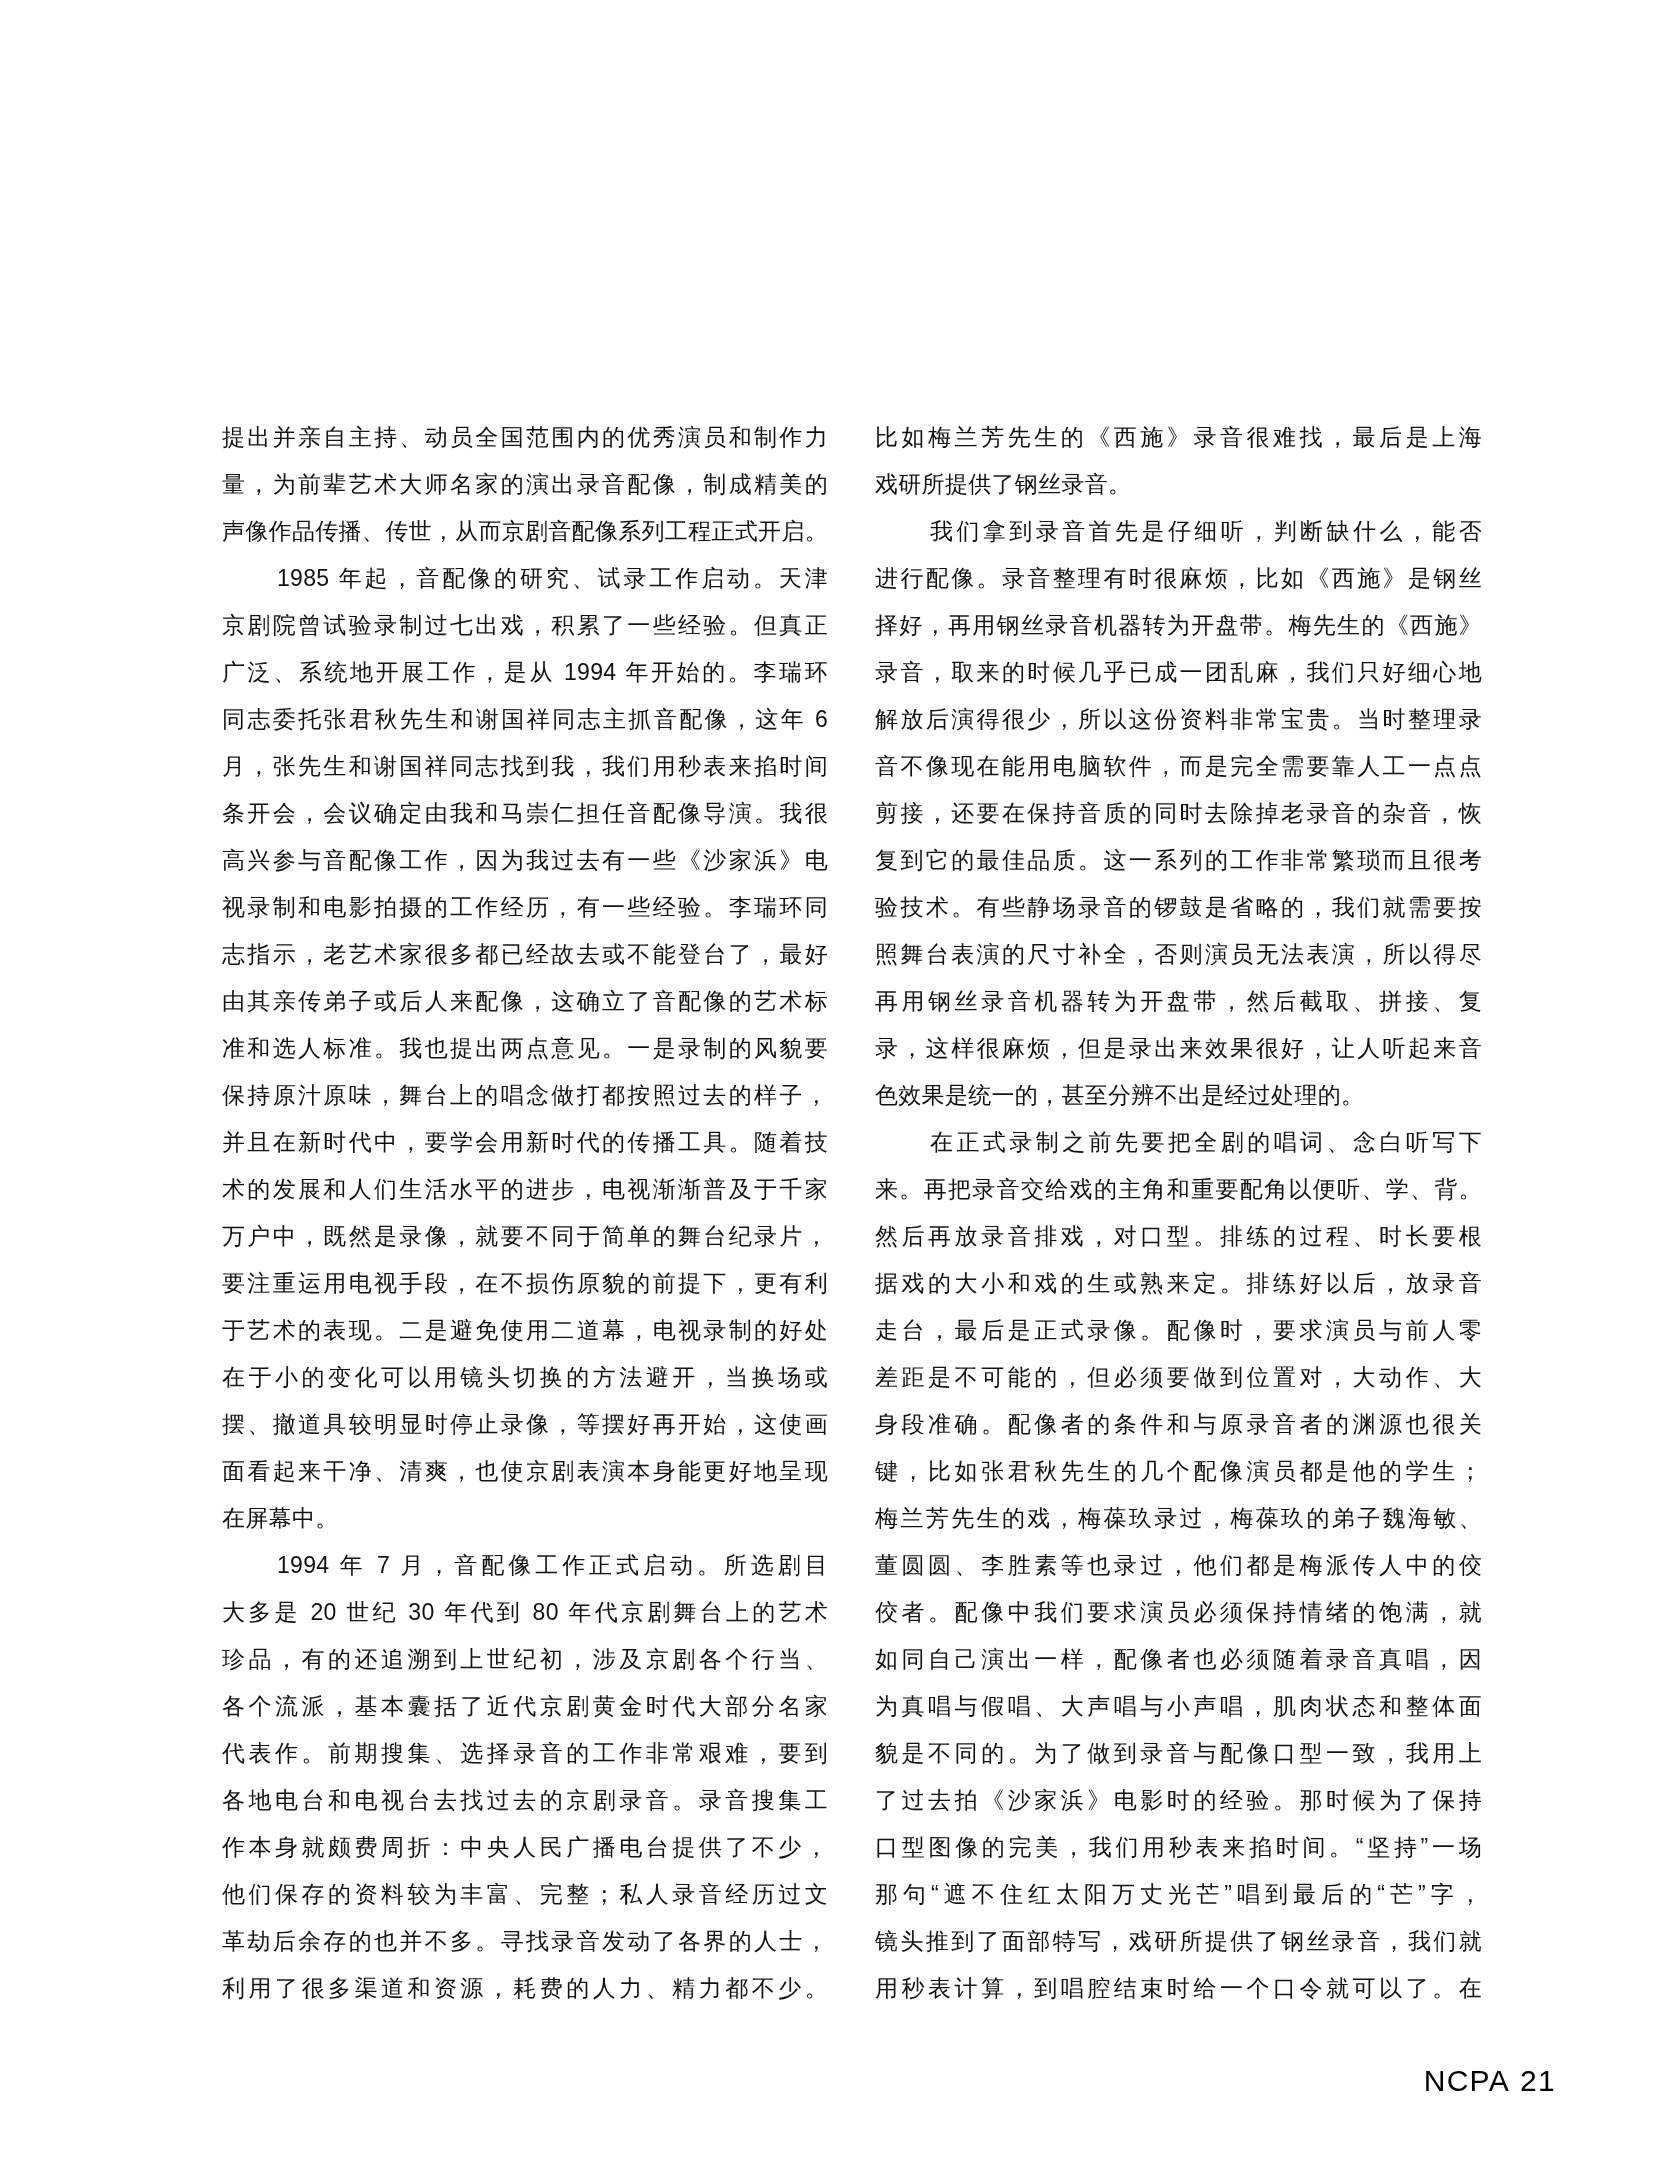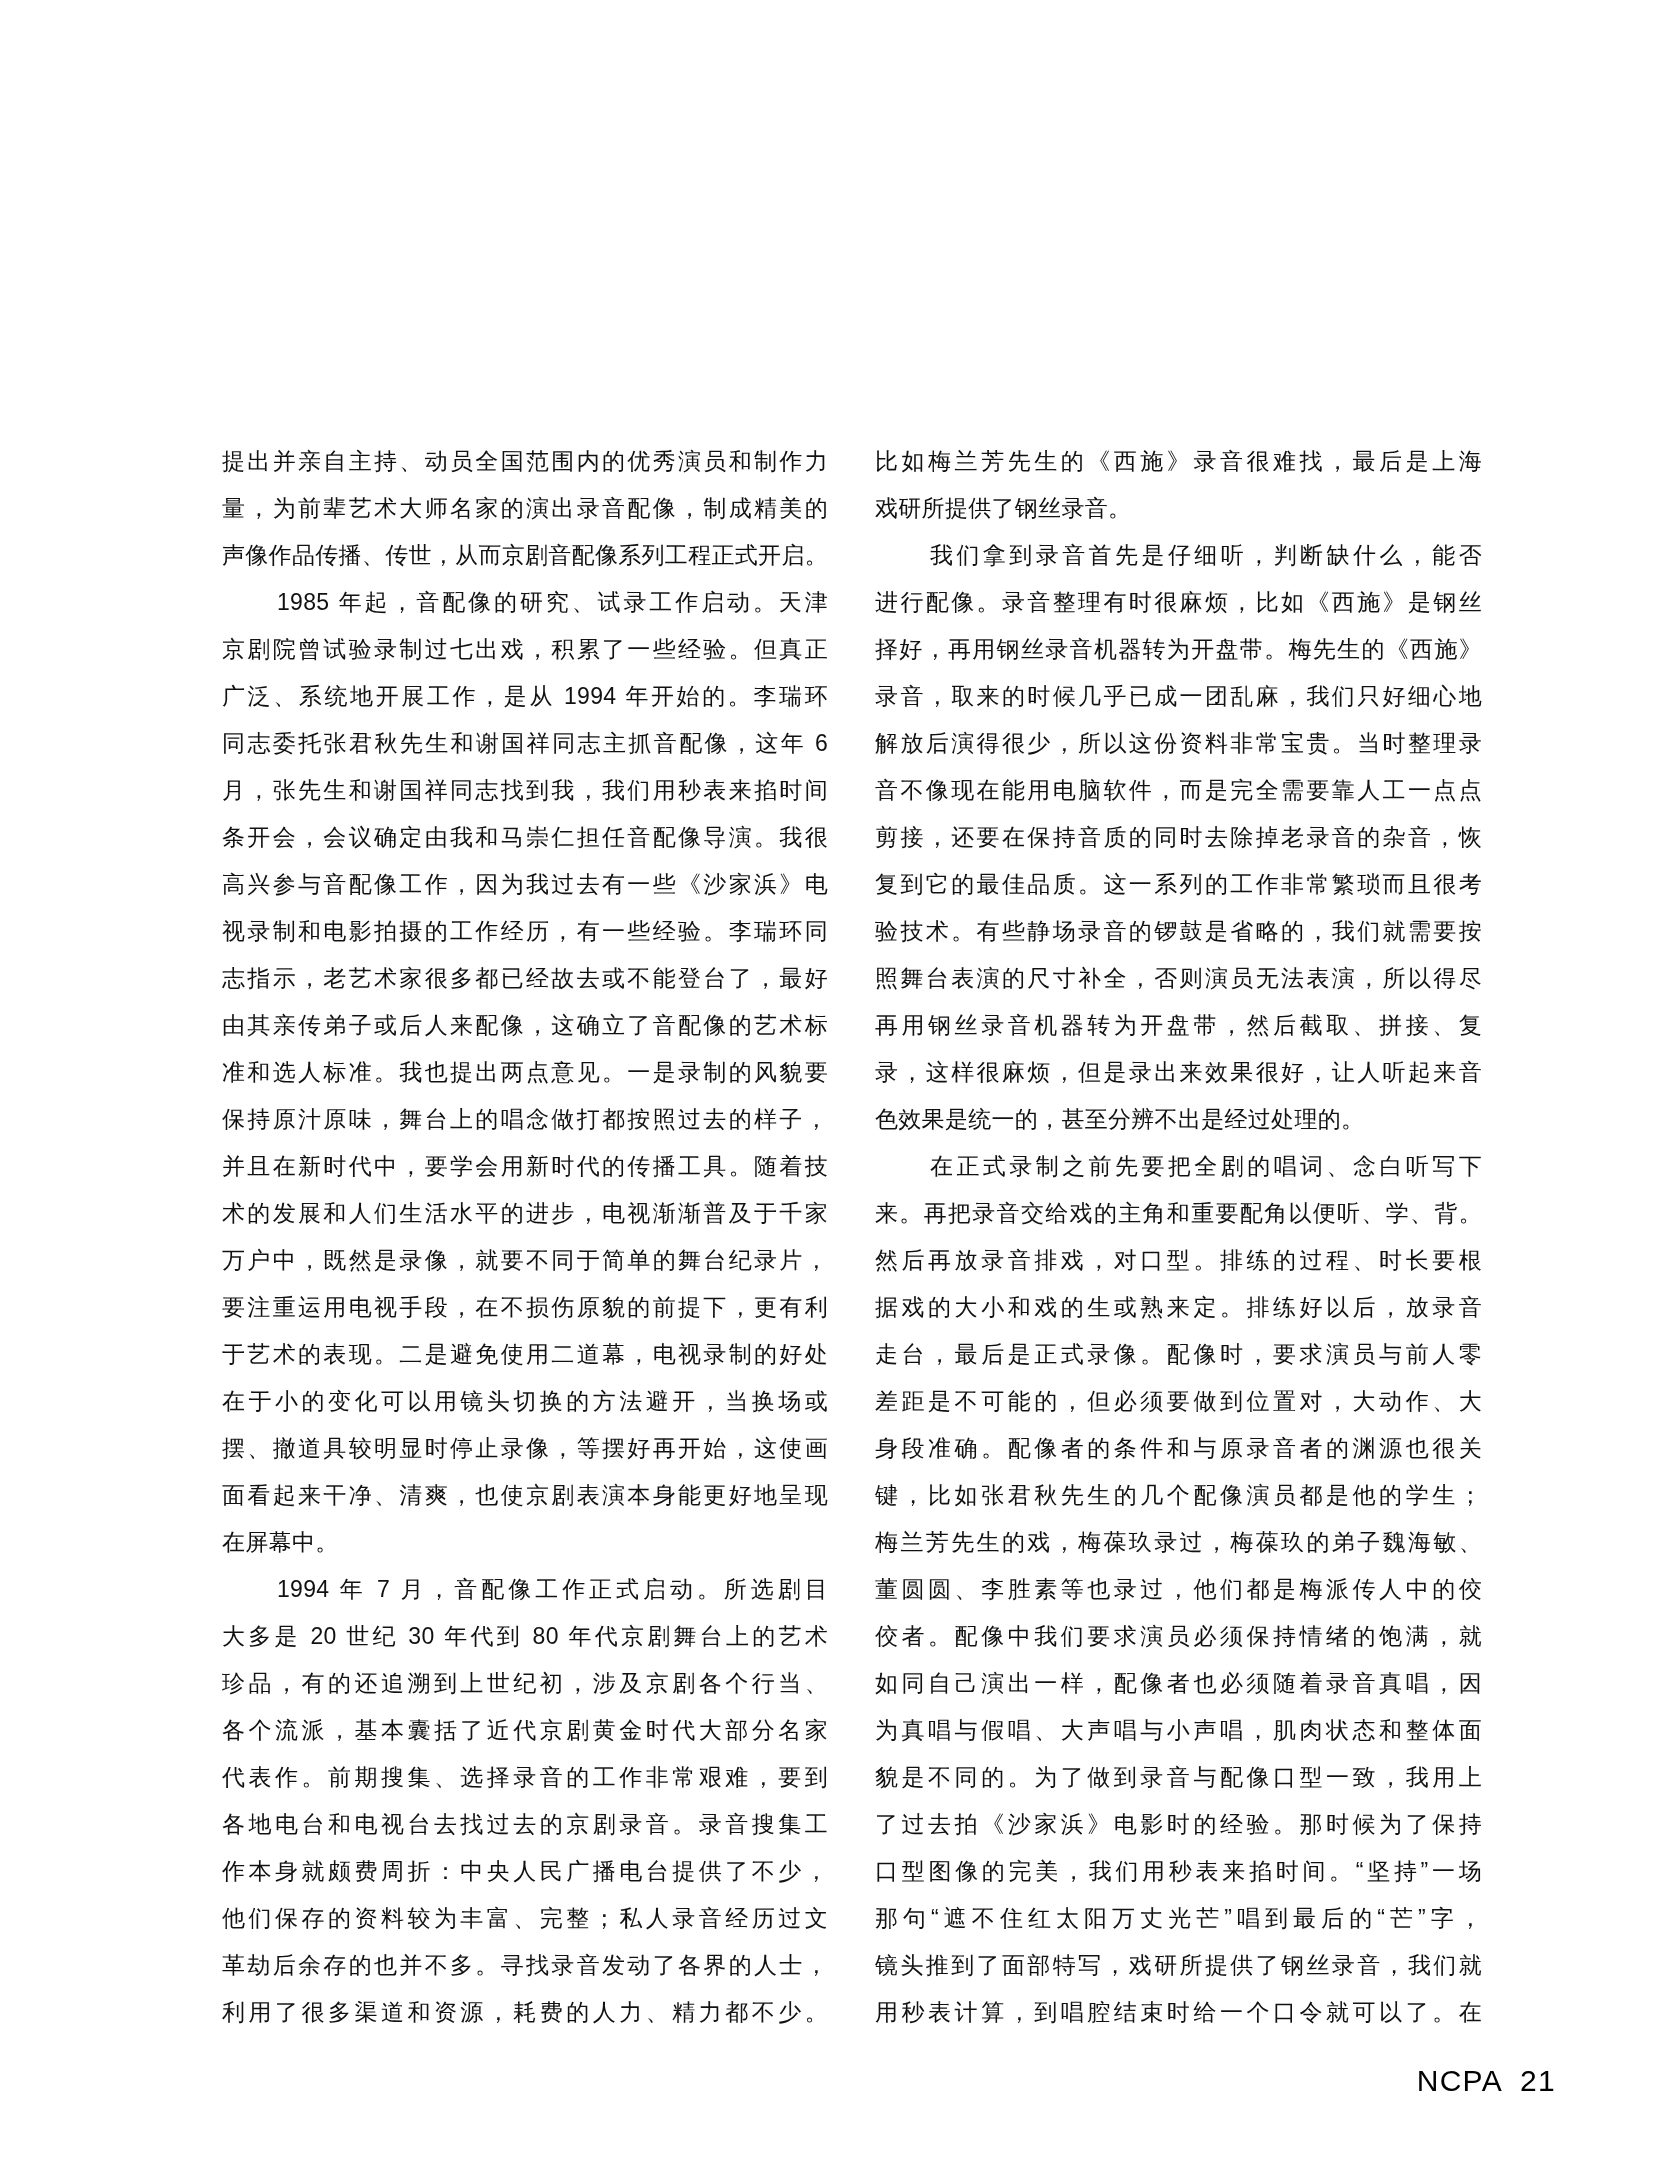--- a/index.html
+++ b/index.html
@@ -10,21 +10,21 @@
     position: relative;
     width: 1676px;
     height: 2183px;
     background: #ffffff;
     color: #111111;
     font-family: "Liberation Sans", sans-serif;
     overflow: hidden;
   }
   .column {
     position: absolute;
-    top: 438px;
+    top: 414px;
     overflow: hidden;
   }
   #left-column {
     left: 222px;
     width: 606px;
   }
   #right-column {
     left: 875px;
     width: 607px;
   }
@@ -48,21 +48,21 @@
   }
   .page-footer {
     position: absolute;
     top: 2064px;
     right: 120px;
     font-size: 30px;
     letter-spacing: 1.3px;
     color: #000000;
   }
   .page-footer .page-num {
-    margin-left: 17px;
+    margin-left: 10px;
   }
 </style>
 </head>
 <body>
 
 <div class="column" id="left-column">
     <div class="line fill">提出并亲自主持、动员全国范围内的优秀演员和制作力</div>
     <div class="line fill">量，为前辈艺术大师名家的演出录音配像，制成精美的</div>
     <div class="line fill">声像作品传播、传世，从而京剧音配像系列工程正式开启。</div>
     <div class="line indent fill">1985 年起，音配像的研究、试录工作启动。天津</div>

